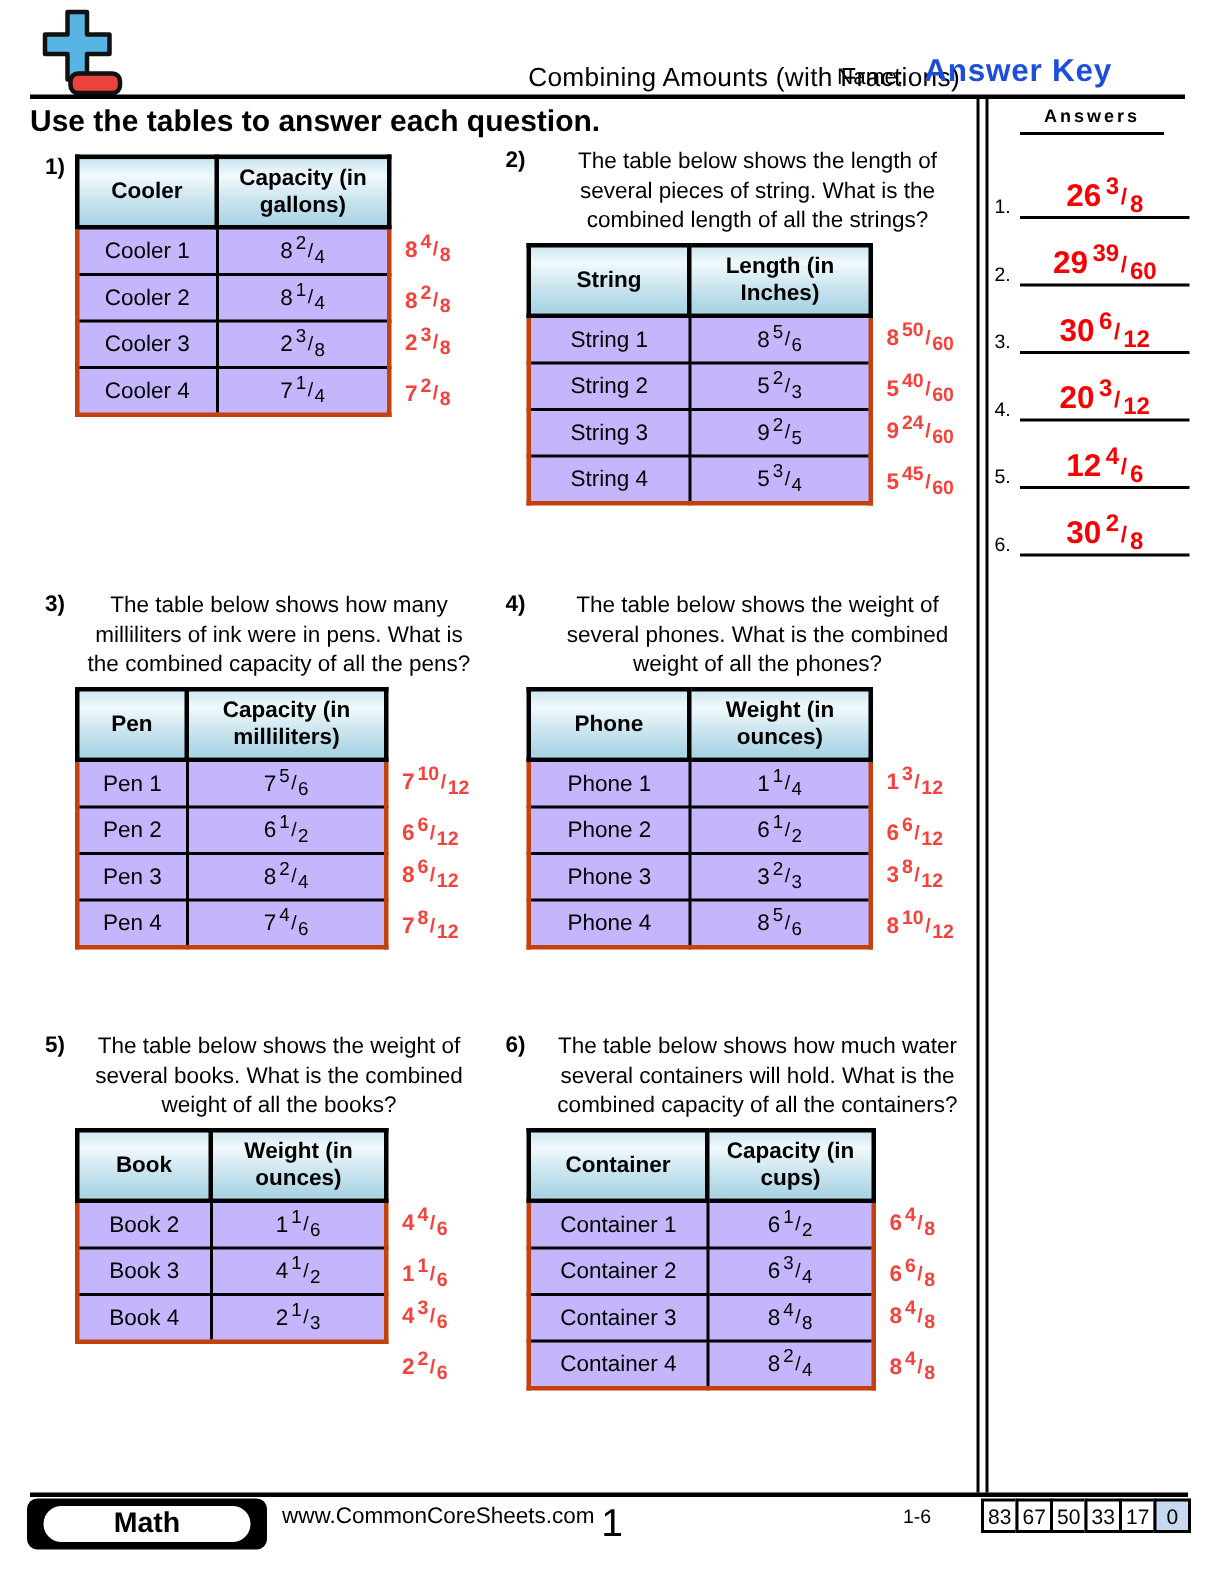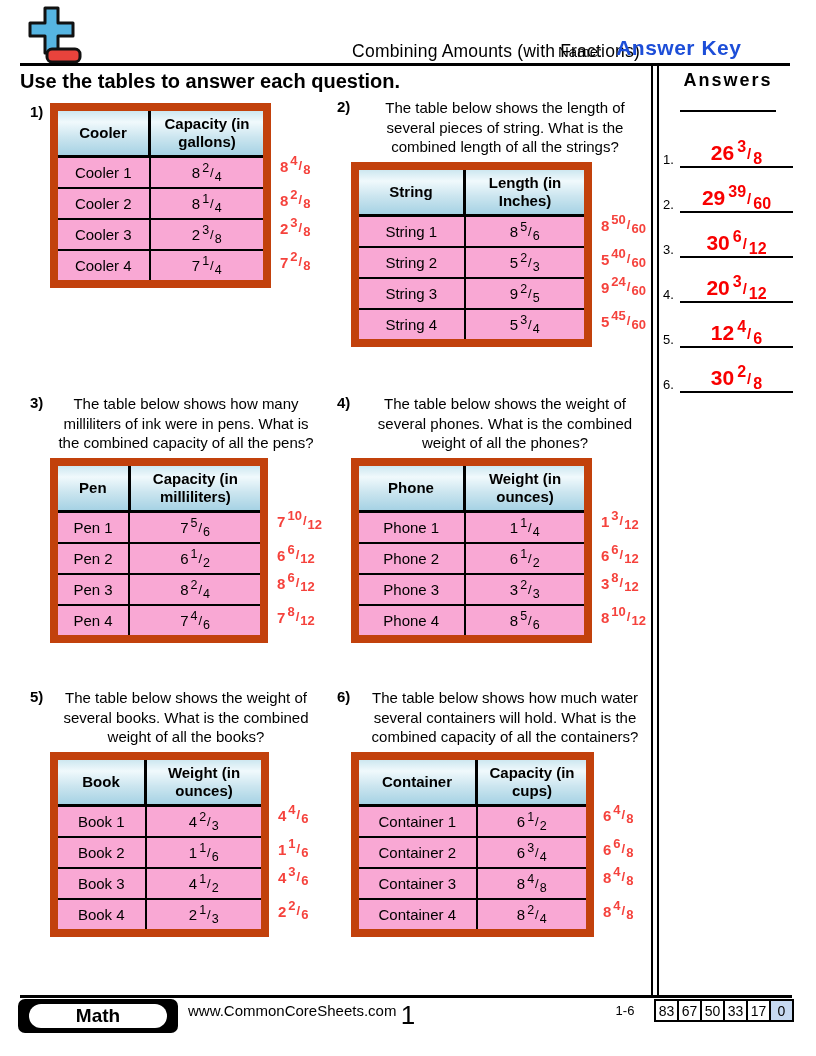--- a/index.html
+++ b/index.html
@@ -30,26 +30,26 @@
   .slot-6{left:327px;top:688px;width:326px;}
 
   .prow{position:relative;}
   .pnum{position:absolute;left:10px;top:0;font-size:15px;font-weight:bold;}
   .pquestion{margin:0 6px 0 36px;text-align:center;font-size:15px;line-height:19.5px;}
 
   .twrap{display:flex;align-items:flex-start;margin-top:5px;}
   .slot-1 .twrap,.slot-3 .twrap,.slot-5 .twrap{margin-left:30px;}
   .slot-2 .twrap,.slot-4 .twrap,.slot-6 .twrap{margin-left:24px;}
 
-  table.tbl{border-collapse:collapse;border:8px solid #c2410c;}
+  table.tbl{border-collapse:collapse;border:3px solid #c2410c;}
   table.tbl th{border:3px solid #000;font-size:15px;font-weight:bold;line-height:18px;
     padding:4px 3px;text-align:center;
     background:linear-gradient(180deg,#cde7f0 0%,#f0f9fc 25%,#cbe5ef 60%,#a6d2e4 100%);}
   table.tbl td{border:2px solid #000;height:29px;text-align:center;font-size:15px;
-    padding:0 4px;background:#f9a8d4;}
+    padding:0 4px;background:#c4b5fd;}
 
   .slot-1 th:first-child{width:84px;} .slot-1 th:last-child{width:106px;}
   .slot-2 th:first-child{width:98px;} .slot-2 th:last-child{width:112px;}
   .slot-3 th:first-child{width:64px;} .slot-3 th:last-child{width:124px;}
   .slot-4 th:first-child{width:98px;} .slot-4 th:last-child{width:112px;}
   .slot-5 th:first-child{width:80px;} .slot-5 th:last-child{width:108px;}
   .slot-6 th:first-child{width:110px;}.slot-6 th:last-child{width:102px;}
 
   .annos{display:flex;flex-direction:column;margin-left:9px;padding-top:49px;}
   .anno{height:31px;display:flex;align-items:center;white-space:nowrap;
@@ -62,40 +62,40 @@
   .fr-n{font-size:12.5px;position:relative;top:-6px;margin-left:2px;}
   .fr-s{font-size:13px;position:relative;top:-1px;margin:0 1px;}
   .fr-d{font-size:12.5px;position:relative;top:3px;}
 
   .anno .fr-w{font-size:15px;}
   .anno .fr-n{font-size:13px;}
   .anno .fr-d{font-size:13px;}
 
   
   .answers{position:absolute;left:663px;top:70px;width:130px;}
-  .aheading{font-size:18px;font-weight:bold;letter-spacing:2px;text-align:center;
-            width:96px;margin:0 auto 12px;border-bottom:2.5px solid #000;padding-bottom:19px;}
+  .aheading{font-size:12px;font-weight:bold;letter-spacing:2px;text-align:center;
+            width:96px;margin:0 auto 12px;border-bottom:2.5px solid #000;padding-bottom:4px;}
   .aitem{display:flex;align-items:flex-end;height:44px;margin-bottom:1px;}
   .anum{font-size:13px;width:17px;flex:none;padding-bottom:1px;}
   .aline{flex:1;border-bottom:2px solid #000;text-align:center;padding-bottom:1px;}
   .afrac{color:#f80000;font-weight:bold;white-space:nowrap;}
   .afrac .fr-w{font-size:21px;}
   .afrac .fr-n{font-size:16px;top:-8px;margin-left:3px;}
   .afrac .fr-s{font-size:15px;top:-1px;}
   .afrac .fr-d{font-size:16px;top:4px;margin-left:1px;}
 
   
   .footer-rule{position:absolute;left:20px;top:995px;width:772px;height:2.5px;background:#000;}
   .badge{position:absolute;left:18px;top:999px;width:160px;height:34px;background:#000;
          border-radius:7px;display:flex;align-items:center;justify-content:center;}
   .badge-pill{background:#fff;border-radius:15px;width:138px;height:24px;display:flex;
               align-items:center;justify-content:center;font-weight:bold;font-size:19px;}
   .site{position:absolute;left:188px;top:1002px;font-size:15px;text-align:center;}
   .pageno{position:absolute;left:378px;top:1000px;width:60px;text-align:center;font-size:26px;}
-  .range{position:absolute;left:602px;top:1003px;width:46px;text-align:center;font-size:13px;}
+  .range{position:absolute;left:602px;top:1003px;width:46px;text-align:left;font-size:13px;}
   .scores{position:absolute;left:656px;top:999px;display:flex;align-items:flex-end;}
   .scell{width:21px;height:19px;border:2px solid #000;margin-left:-2px;display:flex;
          align-items:center;justify-content:center;font-size:14px;background:#fff;}
   .scell.hl{background:#c6d9f1;}
 </style>
 </head>
 <body>
 
 <div class="page">
 
@@ -394,24 +394,20 @@
     </div>
     <div class="twrap">
       <table class="tbl">
         <thead>
           <tr>
             <th>Book</th>
             <th>Weight (in ounces)</th>
           </tr>
         </thead>
         <tbody>
-  <tr>
-    <td class="lbl">Book 1</td>
-    <td class="val"><span class="fr-w">4</span><span class="fr-n">2</span><span class="fr-s">/</span><span class="fr-d">3</span></td>
-  </tr>
 
   <tr>
     <td class="lbl">Book 2</td>
     <td class="val"><span class="fr-w">1</span><span class="fr-n">1</span><span class="fr-s">/</span><span class="fr-d">6</span></td>
   </tr>
 
   <tr>
     <td class="lbl">Book 3</td>
     <td class="val"><span class="fr-w">4</span><span class="fr-n">1</span><span class="fr-s">/</span><span class="fr-d">2</span></td>
   </tr>

